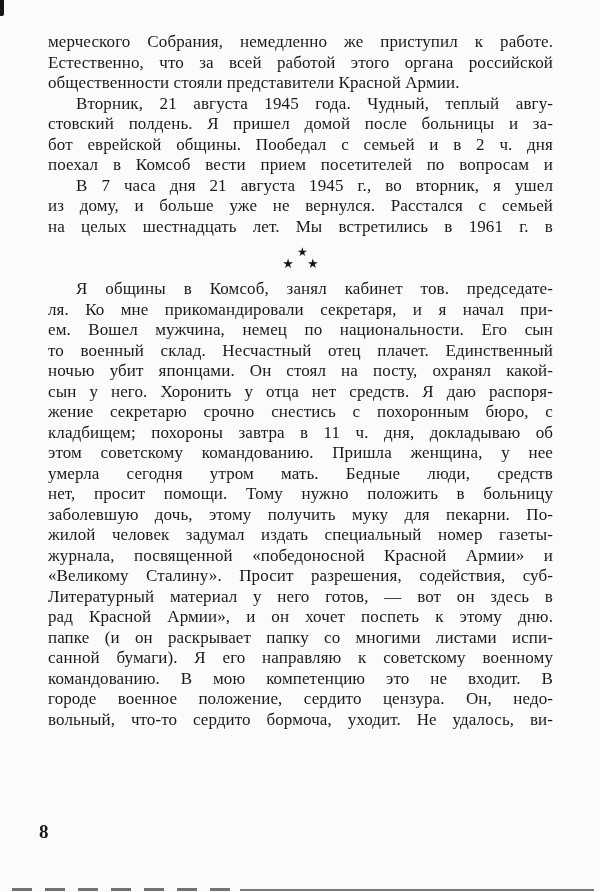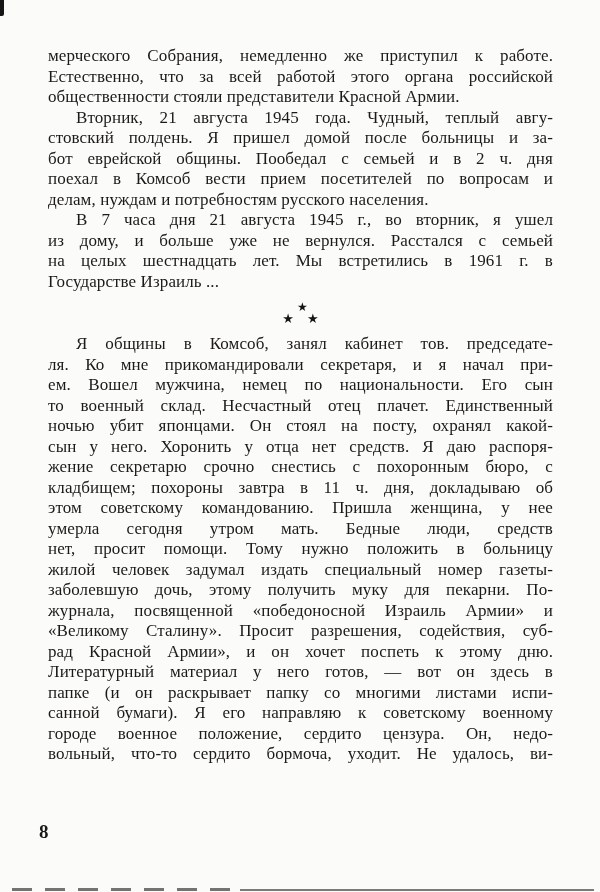--- a/index.html
+++ b/index.html
@@ -26,21 +26,21 @@
     top: 0;
     left: 0;
     width: 4px;
     height: 16px;
     background: #161616;
     border-radius: 0 0 2px 0;
   }
   .text-block {
     position: absolute;
     left: 48px;
-    top: 46px;
+    top: 32px;
     width: 505px;
     font-size: 17px;
     letter-spacing: 0.1px;
   }
   .line {
     height: 20.5px;
     line-height: 20.5px;
     white-space: normal;
     text-align: justify;
     text-align-last: justify;
@@ -118,27 +118,25 @@
         <div>
           <div class="line">мерческого Собрания, немедленно же приступил к работе.</div>
           <div class="line">Естественно, что за всей работой этого органа российской</div>
           <div class="line no-just">общественности стояли представители Красной Армии.</div>
         </div>
         <div>
           <div class="line indent">Вторник, 21 августа 1945 года. Чудный, теплый авгу-</div>
           <div class="line">стовский полдень. Я пришел домой после больницы и за-</div>
           <div class="line">бот еврейской общины. Пообедал с семьей и в 2 ч. дня</div>
           <div class="line">поехал в Комсоб вести прием посетителей по вопросам и</div>
-          <div class="line no-just">делам, нуждам и потребностям русского населения.</div>
         </div>
         <div>
           <div class="line indent">В 7 часа дня 21 августа 1945 г., во вторник, я ушел</div>
           <div class="line">из дому, и больше уже не вернулся. Расстался с семьей</div>
           <div class="line">на целых шестнадцать лет. Мы встретились в 1961 г. в</div>
-          <div class="line no-just">Государстве Израиль ...</div>
         </div>
       </div>
 
     <div class="divider">
       <div class="star-row-top">★</div>
       <div class="star-row-bottom">★ ★</div>
     </div>
 
     <div>
         <div>
@@ -146,28 +144,29 @@
           <div class="line">ля. Ко мне прикомандировали секретаря, и я начал при-</div>
           <div class="line">ем. Вошел мужчина, немец по национальности. Его сын</div>
           <div class="line">то военный склад. Несчастный отец плачет. Единственный</div>
           <div class="line">ночью убит японцами. Он стоял на посту, охранял какой-</div>
           <div class="line">сын у него. Хоронить у отца нет средств. Я даю распоря-</div>
           <div class="line">жение секретарю срочно снестись с похоронным бюро, с</div>
           <div class="line">кладбищем; похороны завтра в 11 ч. дня, докладываю об</div>
           <div class="line">этом советскому командованию. Пришла женщина, у нее</div>
           <div class="line">умерла сегодня утром мать. Бедные люди, средств</div>
           <div class="line">нет, просит помощи. Тому нужно положить в больницу</div>
+          <div class="line">заболевшую дочь, этому получить муку для пекарни. По-</div>
           <div class="line">жилой человек задумал издать специальный номер газеты-</div>
-          <div class="line">заболевшую дочь, этому получить муку для пекарни. По-</div>
-          <div class="line">журнала, посвященной «победоносной Израиль Армии» и</div>
+          <div class="line">журнала, посвященной «победоносной Красной Армии» и</div>
           <div class="line">«Великому Сталину». Просит разрешения, содействия, суб-</div>
+          <div class="line">Литературный материал у него готов, — вот он здесь в</div>
           <div class="line">рад Красной Армии», и он хочет поспеть к этому дню.</div>
-          <div class="line">Литературный материал у него готов, — вот он здесь в</div>
           <div class="line">папке (и он раскрывает папку со многими листами испи-</div>
           <div class="line">санной бумаги). Я его направляю к советскому военному</div>
+          <div class="line">командованию. В мою компетенцию это не входит. В</div>
           <div class="line">городе военное положение, сердито цензура. Он, недо-</div>
           <div class="line">вольный, что-то сердито бормоча, уходит. Не удалось, ви-</div>
         </div>
       </div>
   </div>
 
   <div class="page-number">8</div>
 
   <div class="bottom-edge">
     <div class="dashes"></div>

